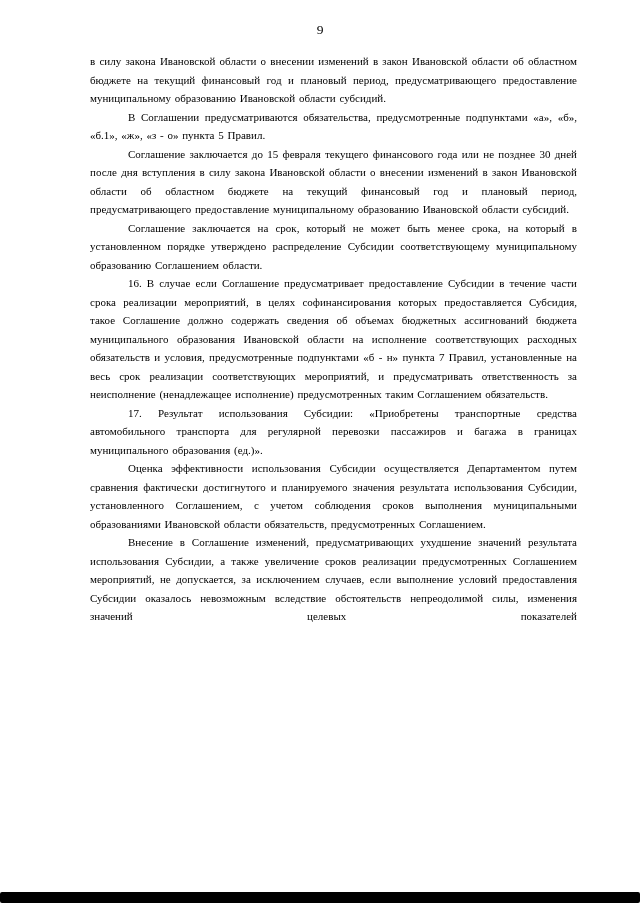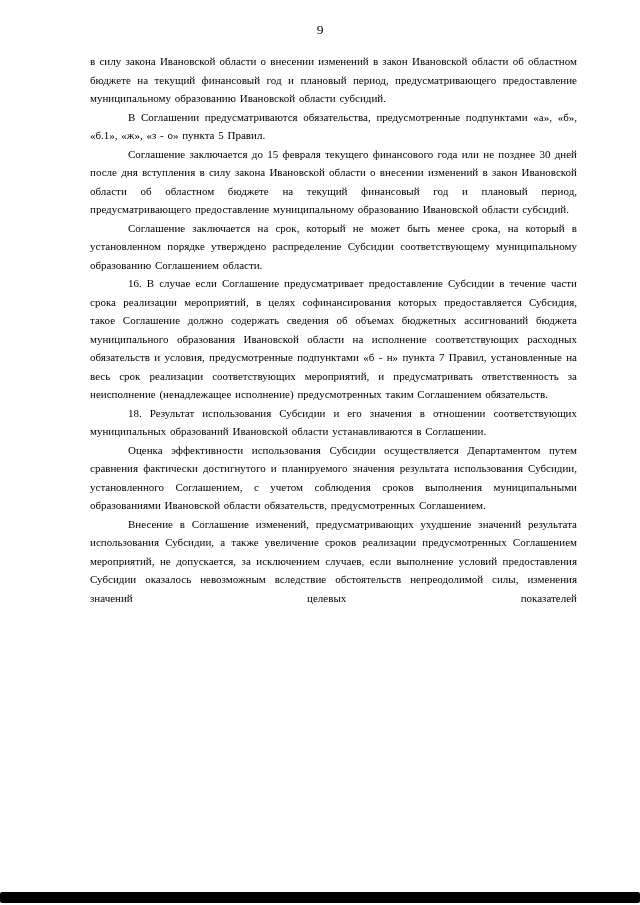--- a/index.html
+++ b/index.html
@@ -62,20 +62,20 @@
 <div class="page">
 
   <div class="page-number">9</div>
 
   <div class="content">
     <p class="para no-indent">в силу закона Ивановской области о внесении изменений в закон Ивановской области об областном бюджете на текущий финансовый год и плановый период, предусматривающего предоставление муниципальному образованию Ивановской области субсидий.</p>
     <p class="para">В Соглашении предусматриваются обязательства, предусмотренные подпунктами «а», «б», «б.1», «ж», «з - о» пункта 5 Правил.</p>
     <p class="para">Соглашение заключается до 15 февраля текущего финансового года или не позднее 30 дней после дня вступления в силу закона Ивановской области о внесении изменений в закон Ивановской области об областном бюджете на текущий финансовый год и плановый период, предусматривающего предоставление муниципальному образованию Ивановской области субсидий.</p>
     <p class="para">Соглашение заключается на срок, который не может быть менее срока, на который в установленном порядке утверждено распределение Субсидии соответствующему муниципальному образованию Соглашением области.</p>
     <p class="para">16. В случае если Соглашение предусматривает предоставление Субсидии в течение части срока реализации мероприятий, в целях софинансирования которых предоставляется Субсидия, такое Соглашение должно содержать сведения об объемах бюджетных ассигнований бюджета муниципального образования Ивановской области на исполнение соответствующих расходных обязательств и условия, предусмотренные подпунктами «б - н» пункта 7 Правил, установленные на весь срок реализации соответствующих мероприятий, и предусматривать ответственность за неисполнение (ненадлежащее исполнение) предусмотренных таким Соглашением обязательств.</p>
-    <p class="para">18. Результат использования Субсидии и его значения в отношении соответствующих муниципальных образований Ивановской области устанавливаются в Соглашении.</p>
+    <p class="para">17. Результат использования Субсидии: «Приобретены транспортные средства автомобильного транспорта для регулярной перевозки пассажиров и багажа в границах муниципального образования (ед.)».</p>
     <p class="para">Оценка эффективности использования Субсидии осуществляется Департаментом путем сравнения фактически достигнутого и планируемого значения результата использования Субсидии, установленного Соглашением, с учетом соблюдения сроков выполнения муниципальными образованиями Ивановской области обязательств, предусмотренных Соглашением.</p>
     <p class="para justify-last">Внесение в Соглашение изменений, предусматривающих ухудшение значений результата использования Субсидии, а также увеличение сроков реализации предусмотренных Соглашением мероприятий, не допускается, за исключением случаев, если выполнение условий предоставления Субсидии оказалось невозможным вследствие обстоятельств непреодолимой силы, изменения значений целевых показателей</p>
   </div>
 
   <div class="scan-edge-bar"></div>
 
 </div>
 
 </body></html>

